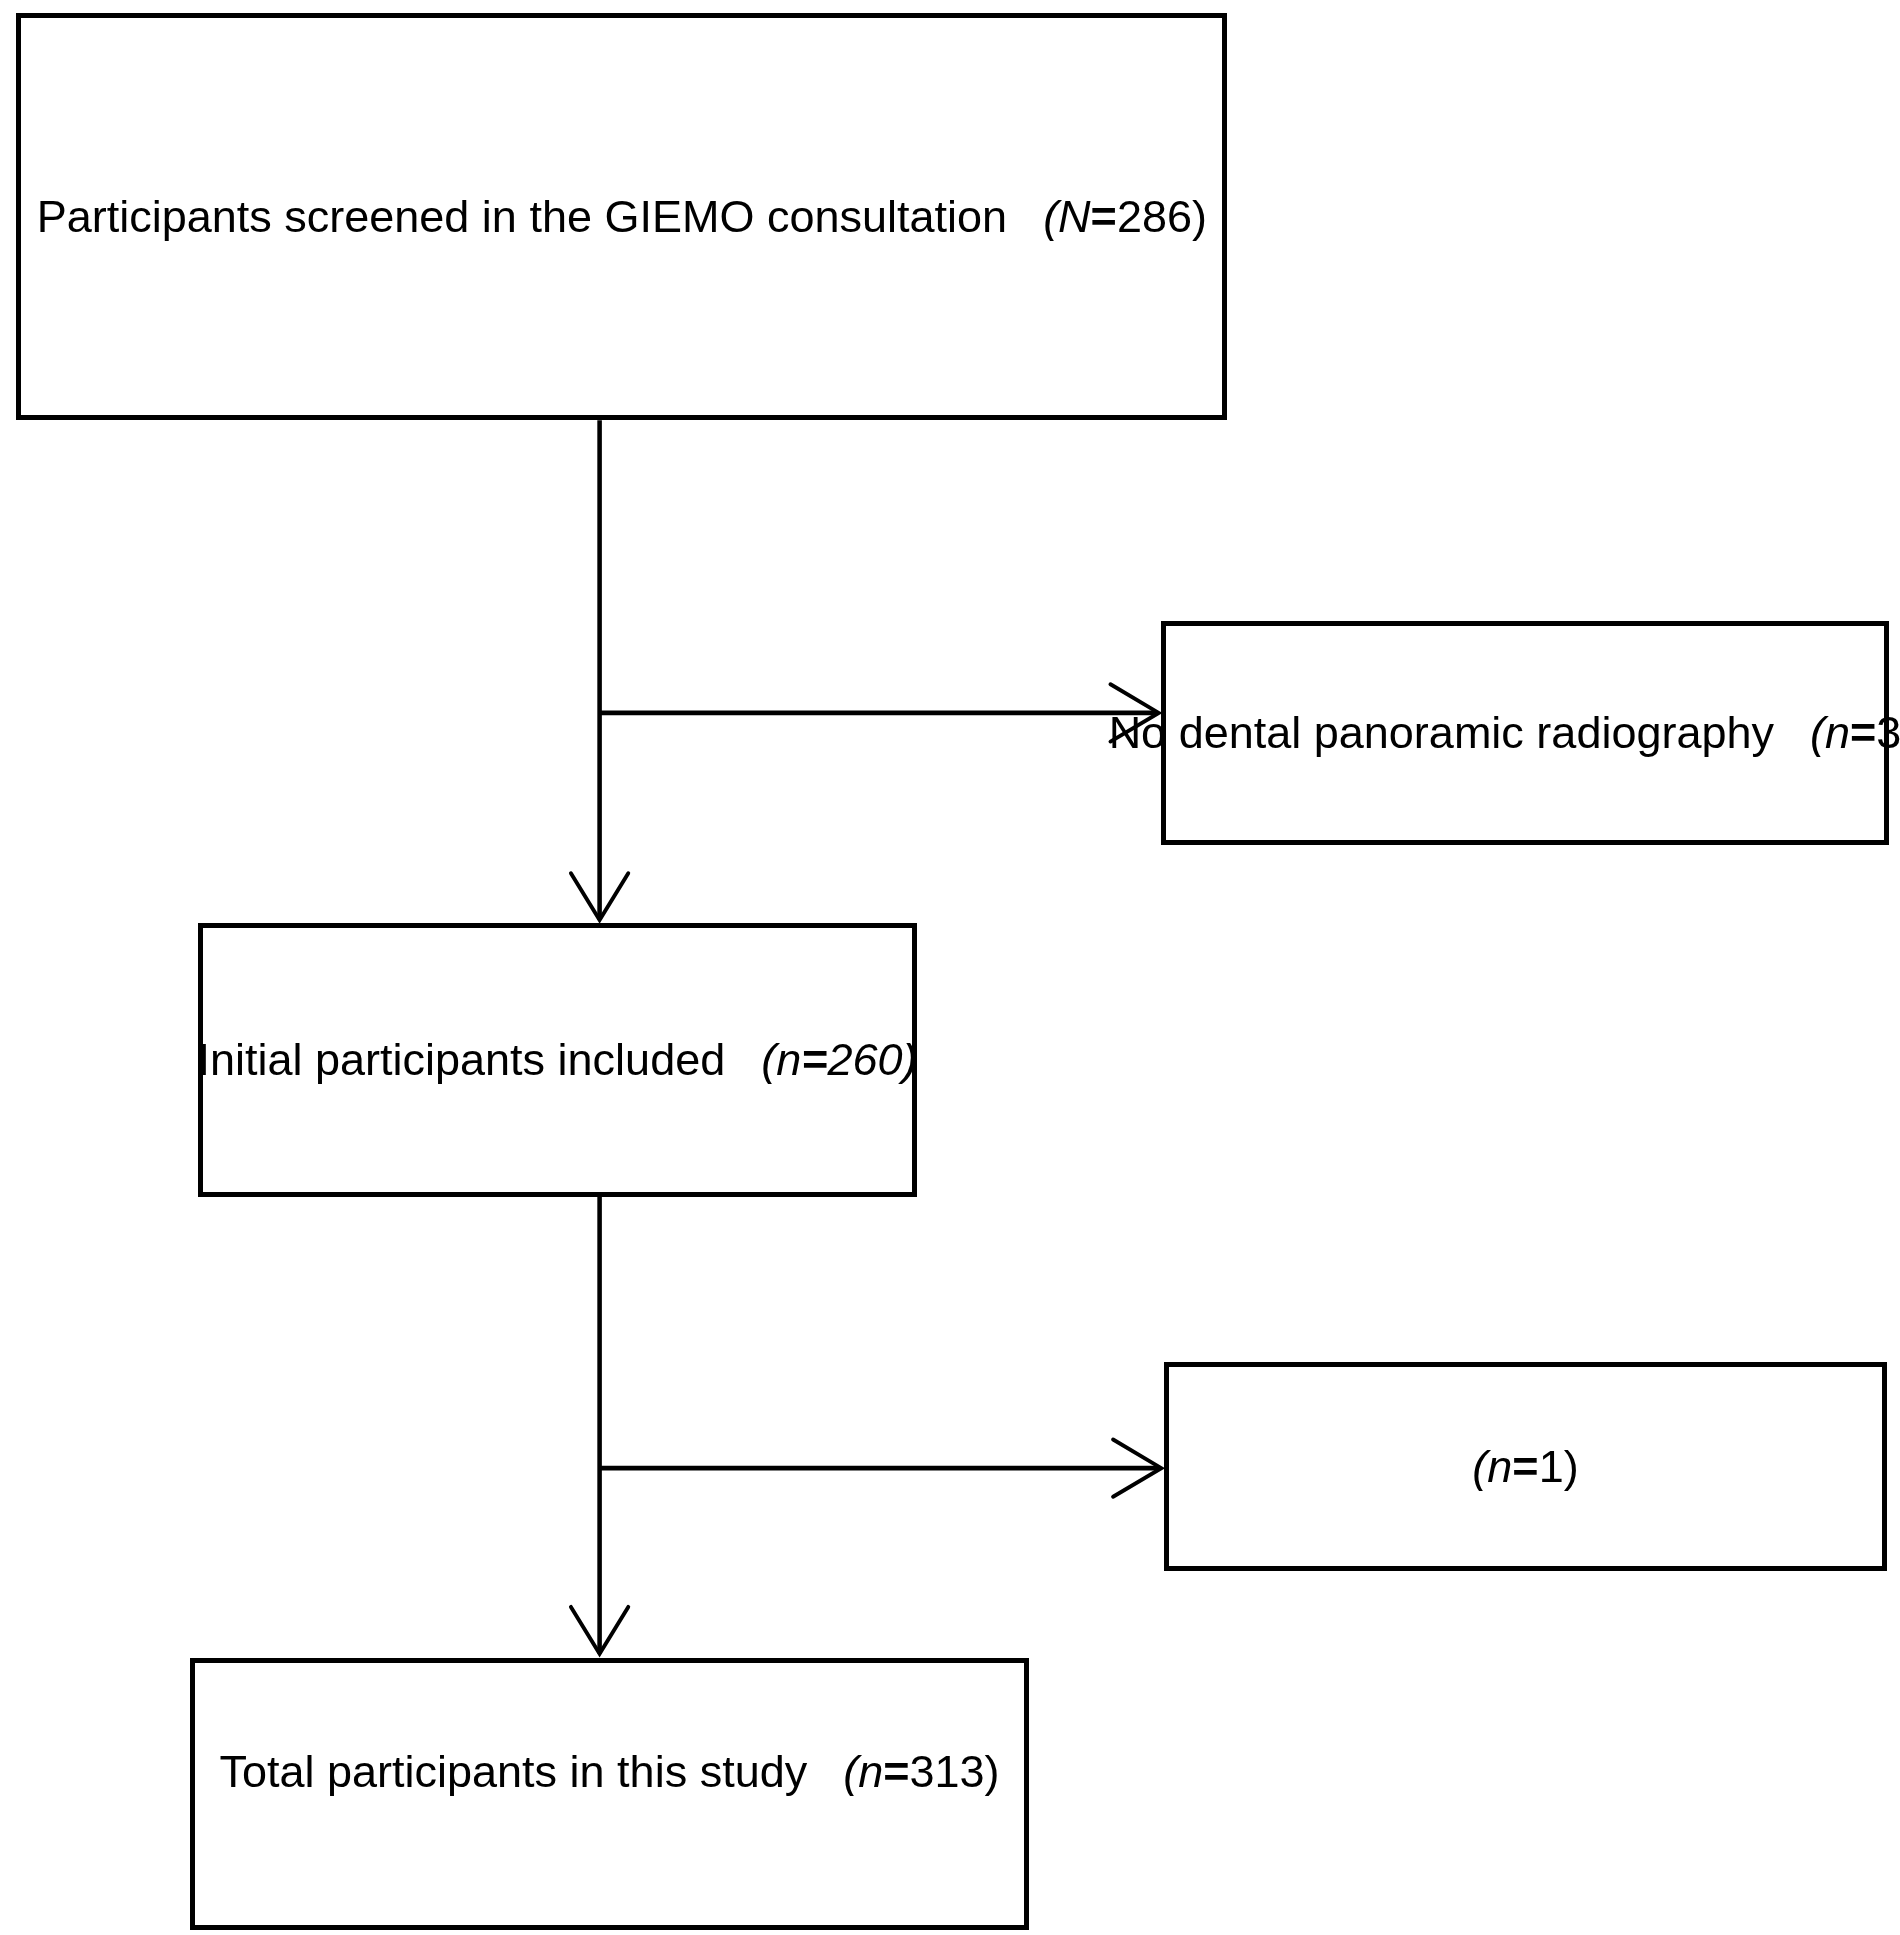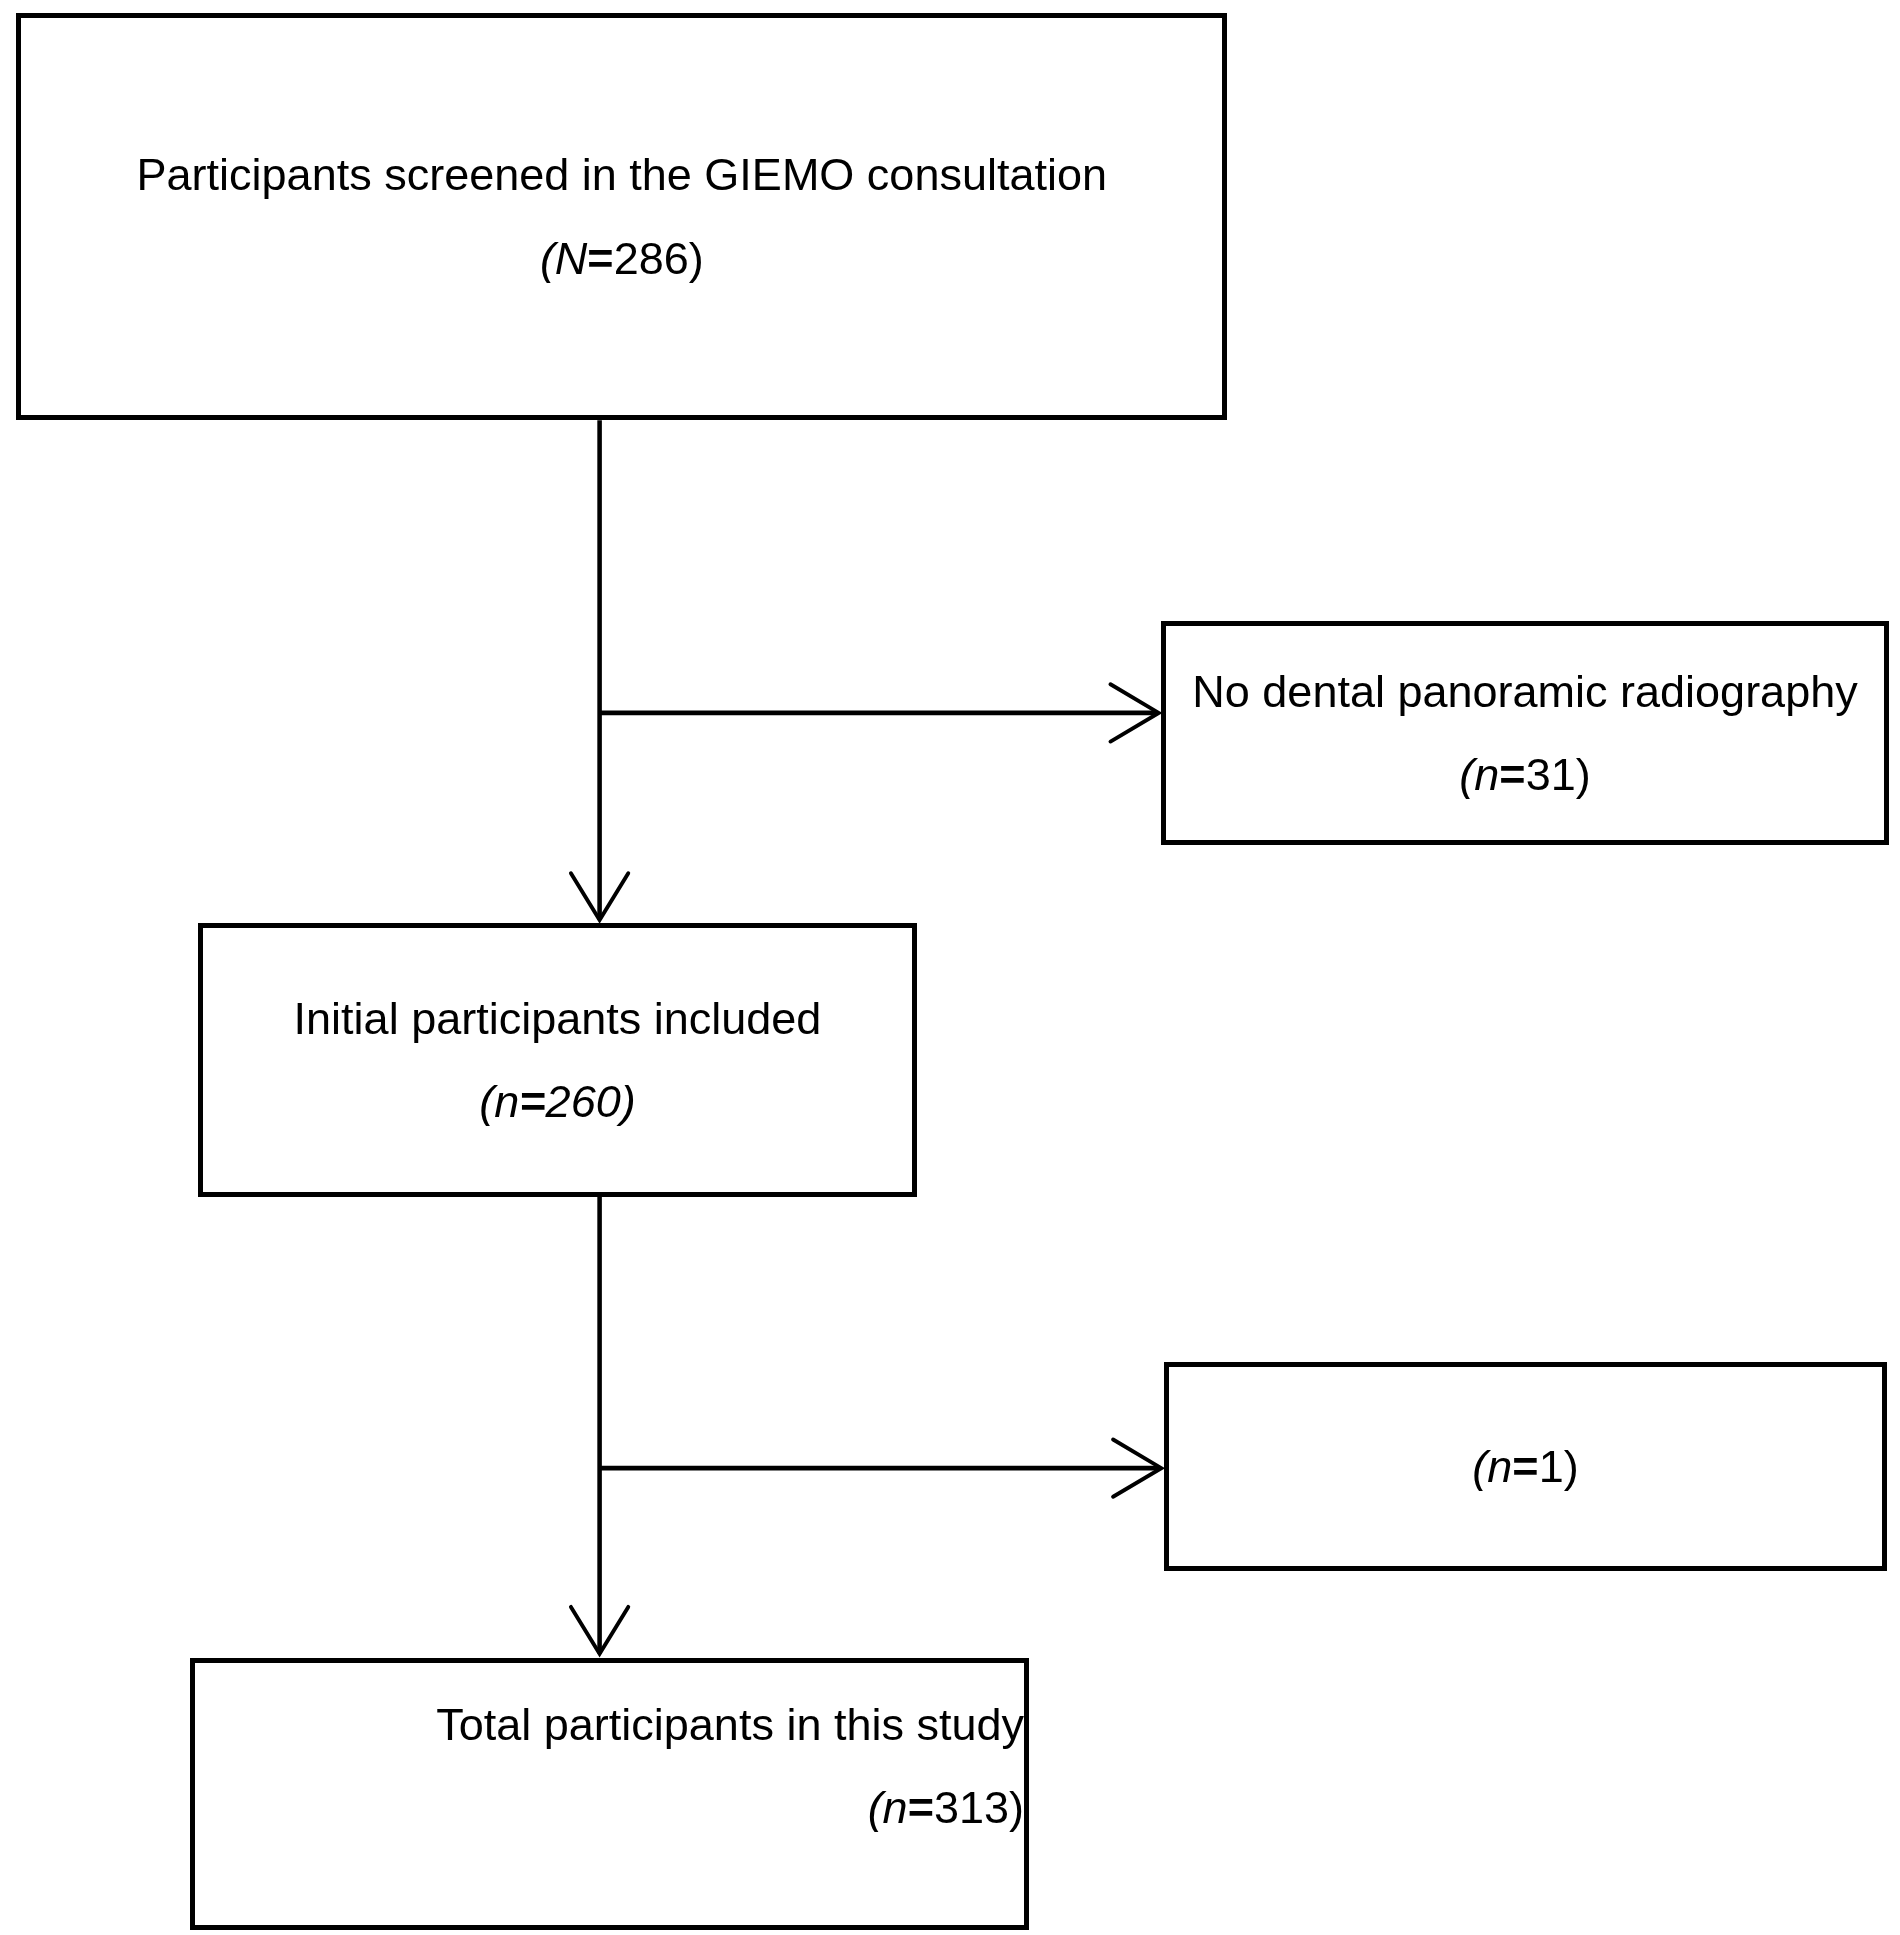--- a/index.html
+++ b/index.html
@@ -23,21 +23,21 @@
     width: 1901px;
     height: 1936px;
     z-index: 1;
   }
   .box {
     position: absolute;
     box-sizing: border-box;
     border: 5.2px solid #000000;
     background: #ffffff;
     display: flex;
-    flex-direction: column;
+    flex-direction: row;
     align-items: center;
     justify-content: center;
     text-align: center;
     gap: 36px;
     font-size: 45px;
     line-height: 1.05;
     z-index: 2;
   }
   .box-title {
     white-space: nowrap;
@@ -49,21 +49,21 @@
     font-weight: bold;
   }
   .count-all-italic span {
     font-style: italic;
   }
   
   #box-screened        { left: 16.3px;   top: 13px;   width: 1211px; height: 407px; }
   #box-no-radiography  { left: 1161px; top: 597px;  width: 728px; height: 224px; margin-top: 24px; }
   #box-included        { left: 198px;  top: 923px; width: 719px; height: 274px; }
   #box-no-bone-density { left: 1164px; top: 1362px; width: 723px; height: 209px; }
-  #box-total           { left: 190px;  top: 1658px; width: 839px; height: 272px; padding-bottom: 56px; align-items: flex-end; }
+  #box-total           { left: 190px;  top: 1658px; width: 839px; height: 272px; padding-bottom: 44px; }
   .edge {
     stroke: #000000;
     stroke-width: 7;
     fill: none;
   }
   .arrowhead {
     stroke: #000000;
     stroke-width: 6;
     fill: none;
     stroke-linecap: round;

